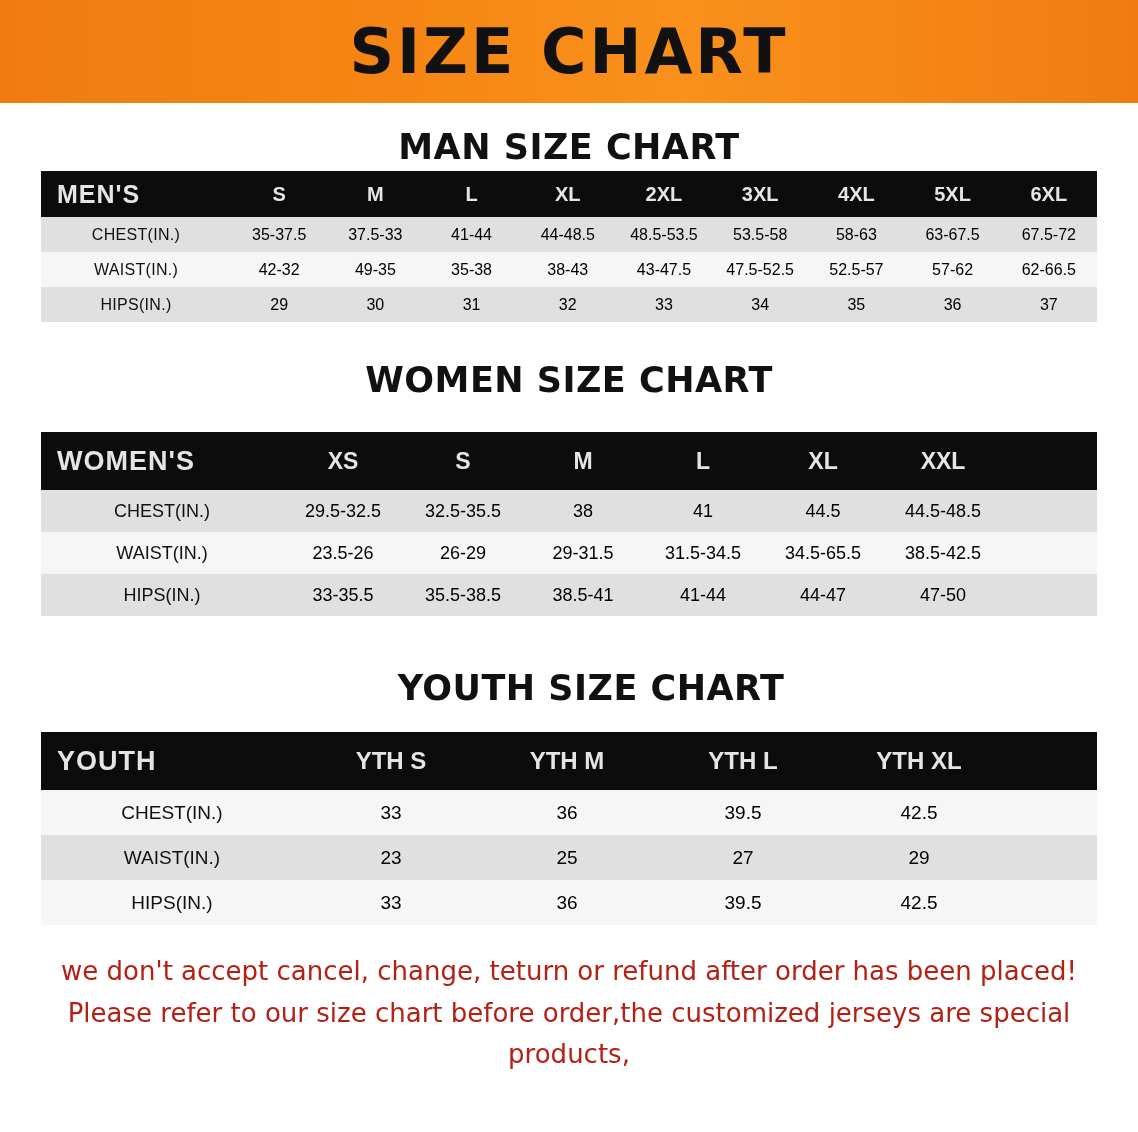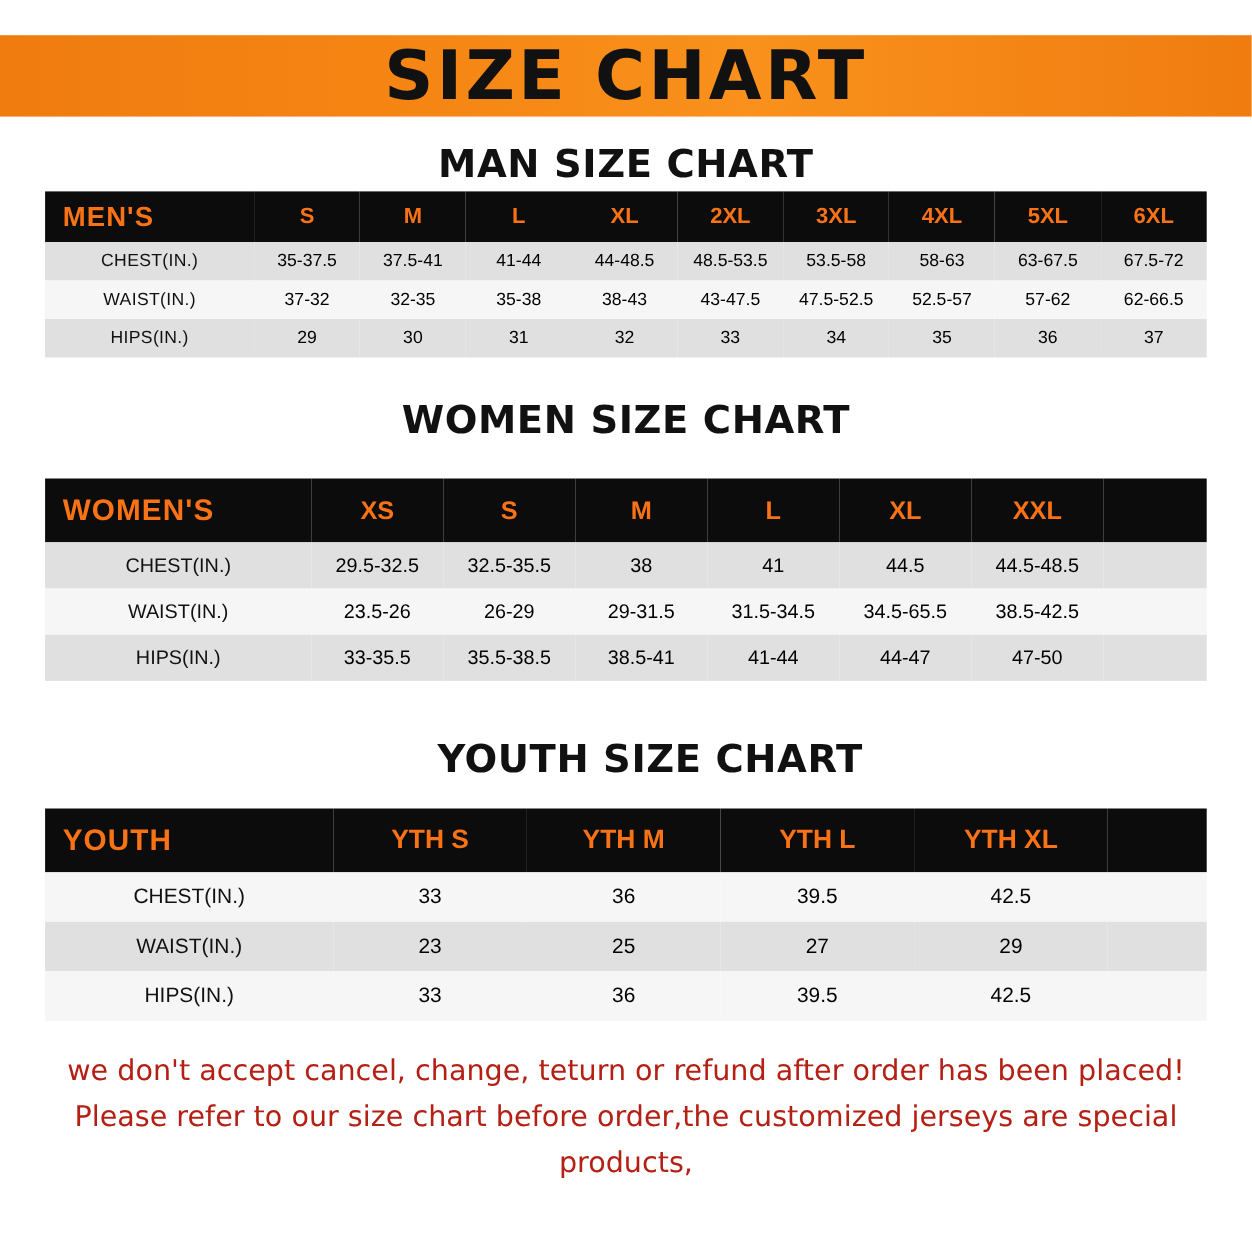--- a/index.html
+++ b/index.html
@@ -17,26 +17,25 @@
   .page {
     position: relative;
     width: 1138px;
     height: 1132px;
     background: #fff;
   }
 
   
   .banner {
     width: 100%;
-    height: 74px;
+    height: 103px;
     background: linear-gradient(90deg, #f07c10 0%, #f58413 30%, #f9911c 60%, #f07c10 100%);
     display: flex;
     align-items: center;
     justify-content: center;
-    margin-top: 32px;
   }
   .banner-title {
     font-family: "DejaVu Sans", sans-serif;
     font-weight: 700;
     font-size: 62px;
     letter-spacing: 3px;
     color: #111;
     line-height: 1;
   }
 
@@ -61,21 +60,21 @@
   .chart-table {
     margin: 0 auto;
   }
   .chart-table th, .chart-table td {
     padding: 0;
     text-align: center;
     font-family: "Liberation Sans", sans-serif;
   }
   .chart-table thead th {
     background: #0c0c0c;
-    color: #f97316;
+    color: #e5e5e5;
     font-weight: 700;
   }
   .hdr-label {
     text-align: left !important;
     padding-left: 16px !important;
     font-family: "DejaVu Sans", sans-serif;
     letter-spacing: 1px;
   }
   .row-label {
     text-align: center;
@@ -142,33 +141,33 @@
         <th>3XL</th>
         <th>4XL</th>
         <th>5XL</th>
         <th>6XL</th>
       </tr>
     </thead>
     <tbody>
       <tr class="zebra-a">
         <td class="row-label">CHEST(IN.)</td>
         <td>35-37.5</td>
-        <td>37.5-41</td>
+        <td>37.5-33</td>
         <td>41-44</td>
         <td>44-48.5</td>
         <td>48.5-53.5</td>
         <td>53.5-58</td>
         <td>58-63</td>
         <td>63-67.5</td>
         <td>67.5-72</td>
       </tr>
       <tr class="zebra-b">
         <td class="row-label">WAIST(IN.)</td>
-        <td>37-32</td>
-        <td>32-35</td>
+        <td>42-32</td>
+        <td>49-35</td>
         <td>35-38</td>
         <td>38-43</td>
         <td>43-47.5</td>
         <td>47.5-52.5</td>
         <td>52.5-57</td>
         <td>57-62</td>
         <td>62-66.5</td>
       </tr>
       <tr class="zebra-a">
         <td class="row-label">HIPS(IN.)</td>

